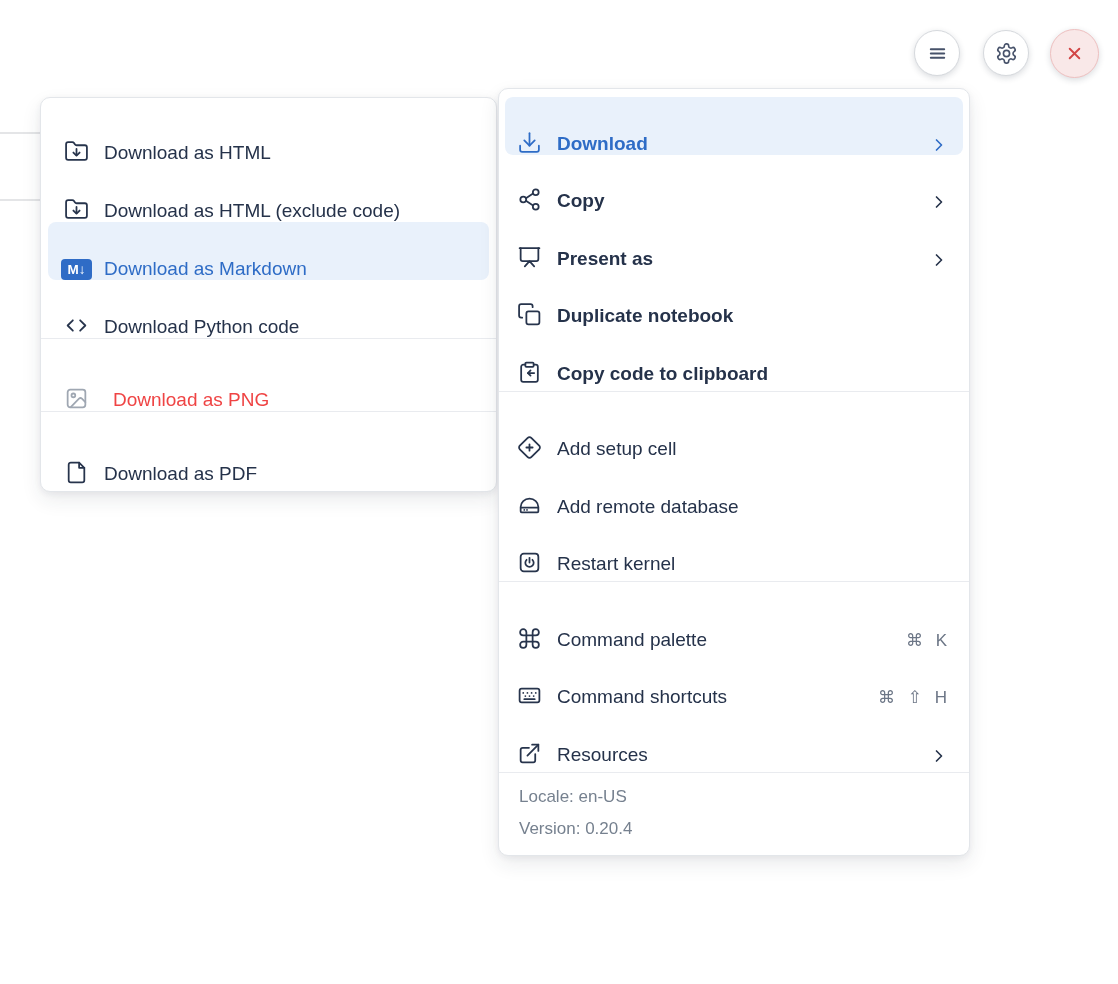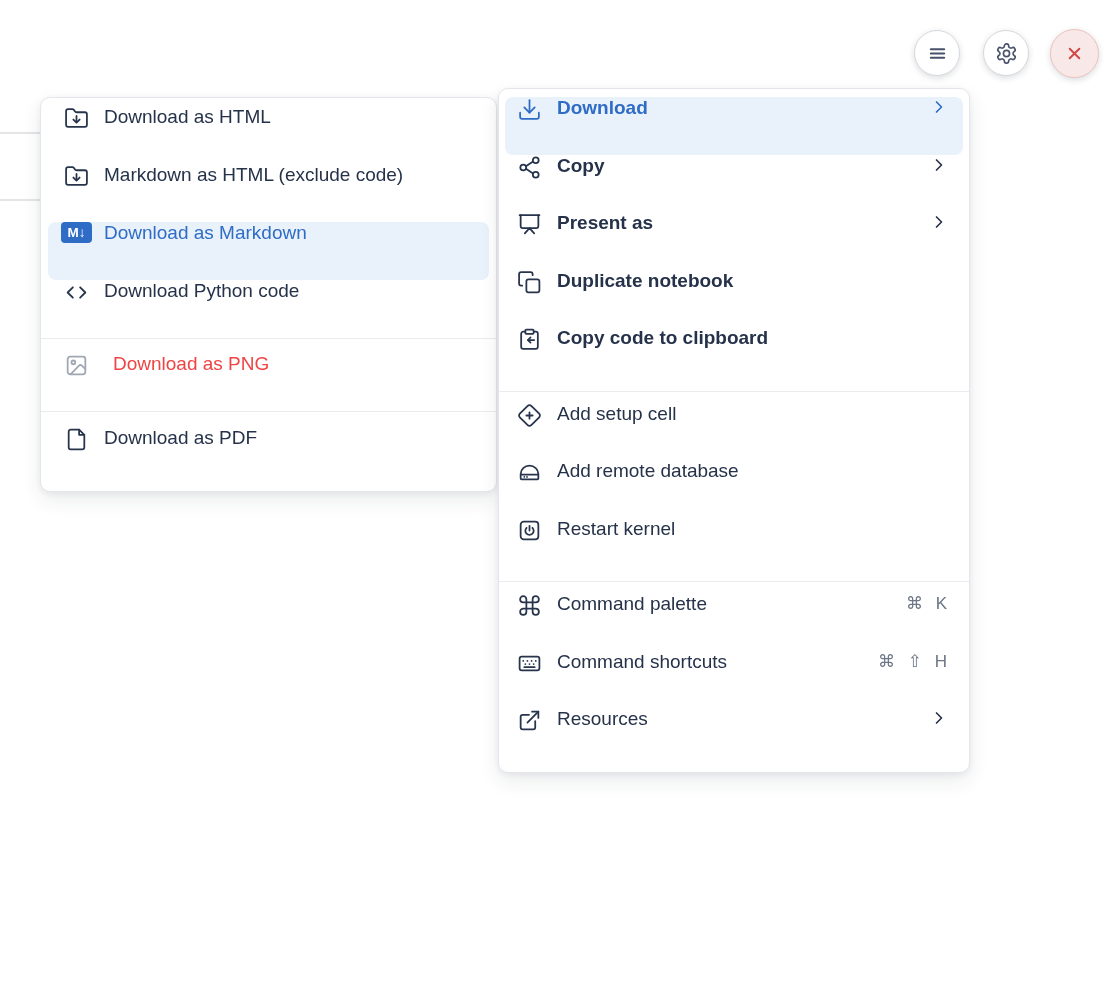--- a/index.html
+++ b/index.html
@@ -25,21 +25,21 @@
 
   
   .menu{
     position:absolute;background:#fff;
     border:1px solid #e3e6ea;border-radius:10px;
     box-shadow:0 8px 20px rgba(30,40,60,.09),0 2px 6px rgba(30,40,60,.06);
   }
   .sec{border-top:1px solid #e9ebef;}
   .sec:first-child{border-top:0;}
   .mi{
-    display:flex;align-items:flex-start;gap:15px;
+    display:flex;align-items:flex-end;gap:15px;
     height:58px;margin:0 7px;padding:0 12px 0 16px;
     border-radius:8px;font-size:19px;color:#25324a;cursor:pointer;
     white-space:nowrap;
   }
   .menu-main .mi{height:57.5px;margin:0 6px;padding:0 14px 0 12px;}
   .mi .ic{width:25px;height:25px;flex:0 0 auto;color:#27344c;}
   .mi .lbl{flex:1;}
   .mi.active{background:#e9f1fb;color:#2e6cc6;}
   .mi.active .ic{color:#2e6cc6;}
   .mi.active .chev{color:#2e6cc6;}
@@ -235,21 +235,21 @@
     <div class="mi">
       <svg class="ic">
           <use href="#i-folder-down"></use>
         </svg>
       <span class="lbl">Download as HTML</span>
     </div>
     <div class="mi">
       <svg class="ic">
           <use href="#i-folder-down"></use>
         </svg>
-      <span class="lbl">Markdown as HTML (exclude code)</span>
+      <span class="lbl">Download as HTML (exclude code)</span>
     </div>
     <div class="mi active">
       <span class="md-badge">M↓</span>
       <span class="lbl">Download as Markdown</span>
     </div>
     <div class="mi">
       <svg class="ic">
           <use href="#i-code"></use>
         </svg>
       <span class="lbl">Download Python code</span>
@@ -353,13 +353,17 @@
     <div class="mi">
       <svg class="ic">
           <use href="#i-external-link"></use>
         </svg>
       <span class="lbl">Resources</span>
       <svg class="chev">
           <use href="#i-chevron"></use>
         </svg>
     </div>
   </div>
+  <div class="menu-footer">
+    <div>Locale: en-US</div>
+    <div>Version: 0.20.4</div>
+  </div>
 </div>
 
 </body></html>

